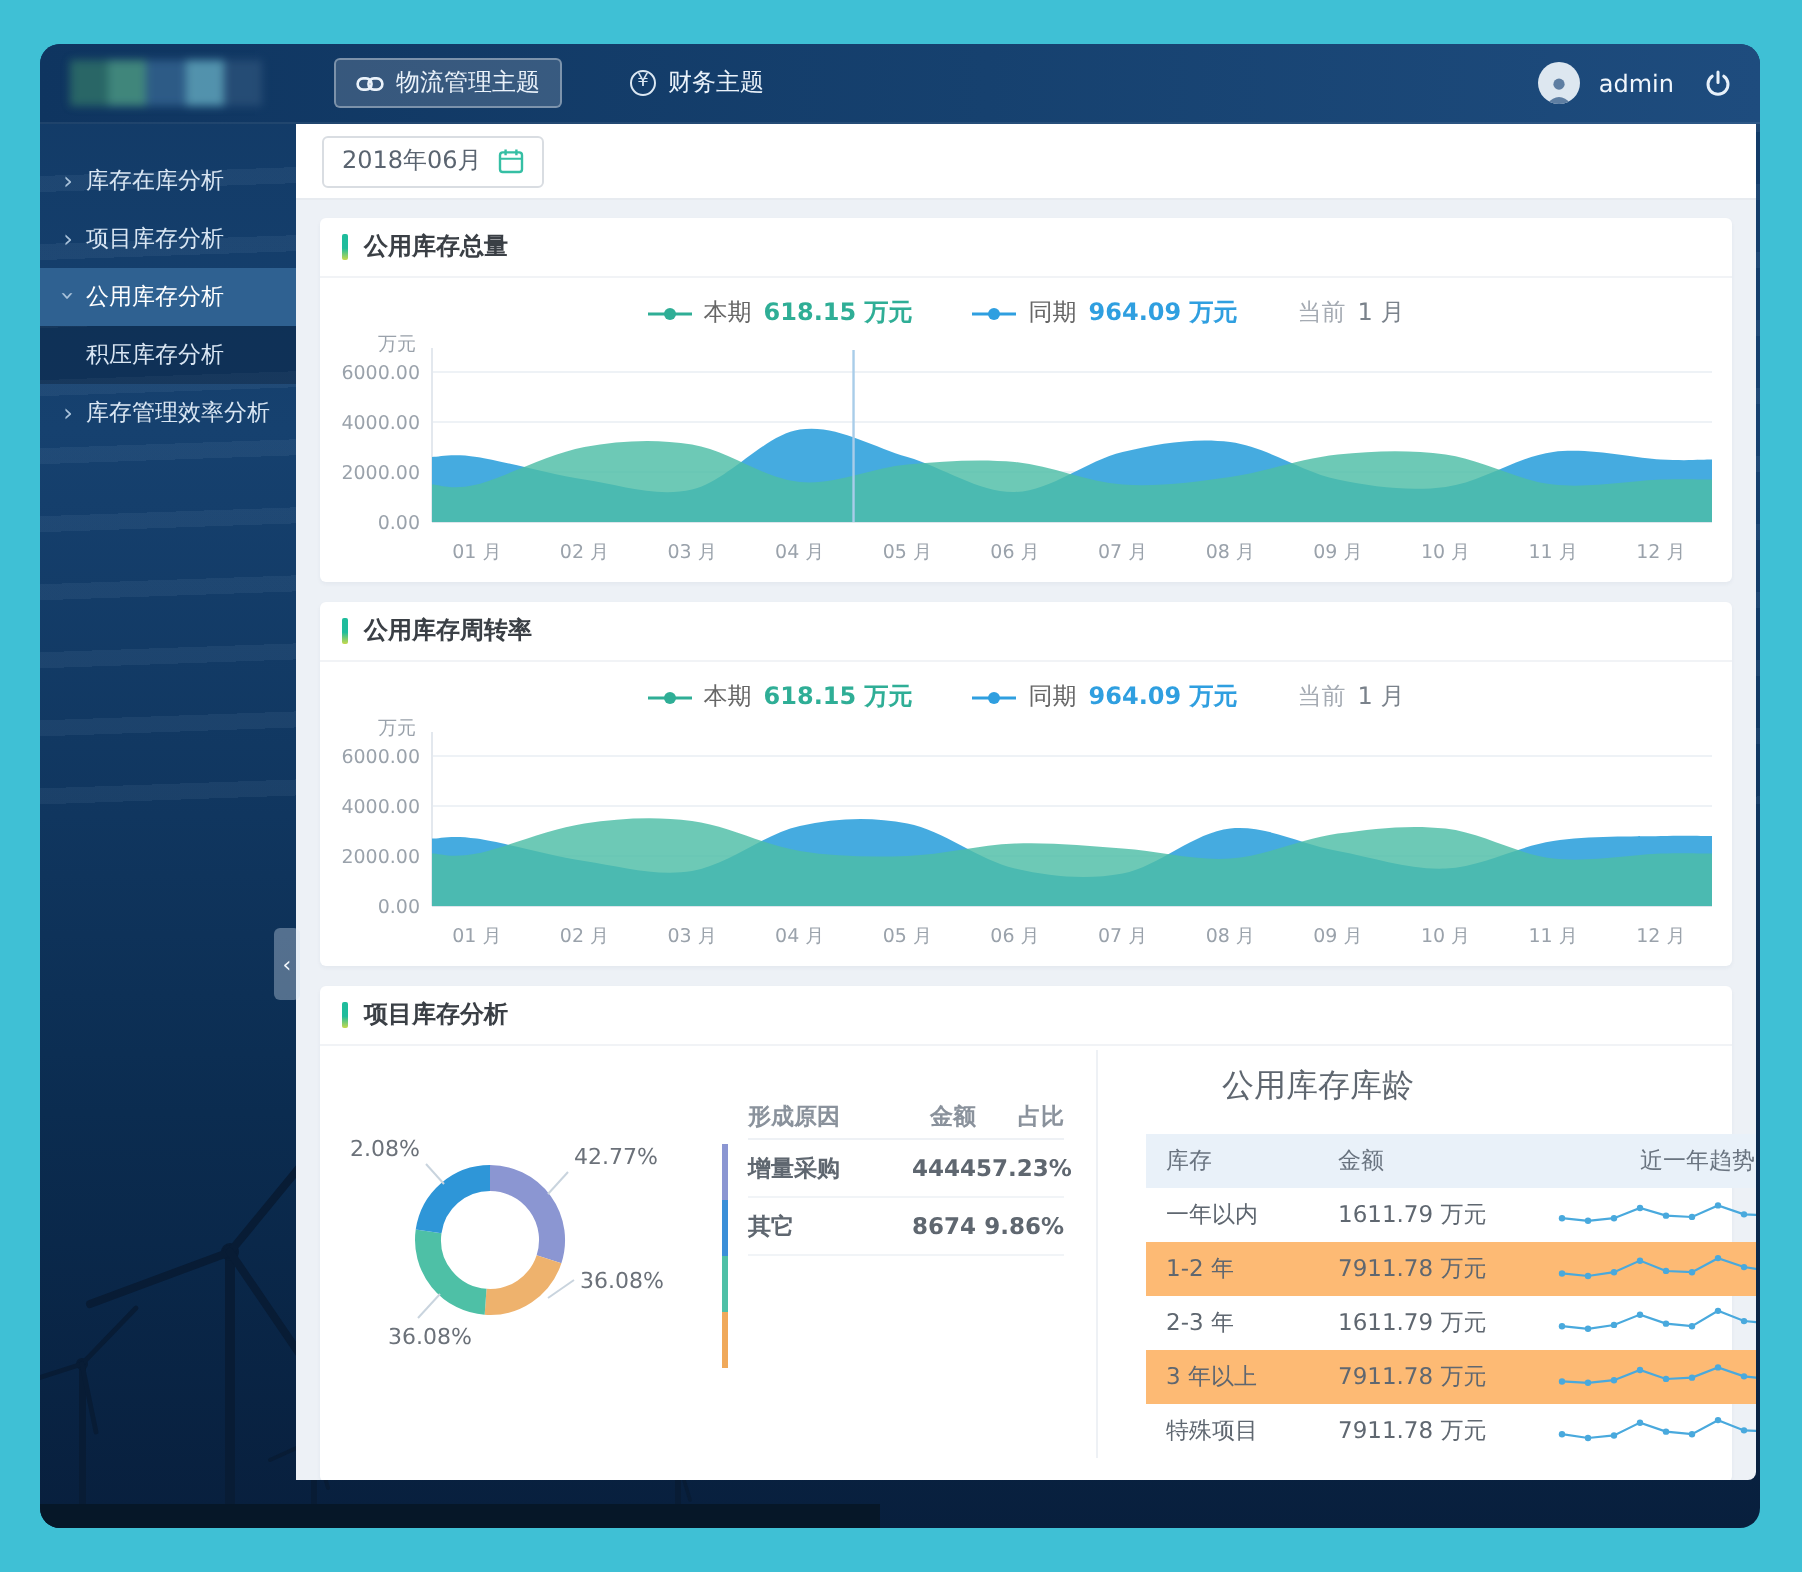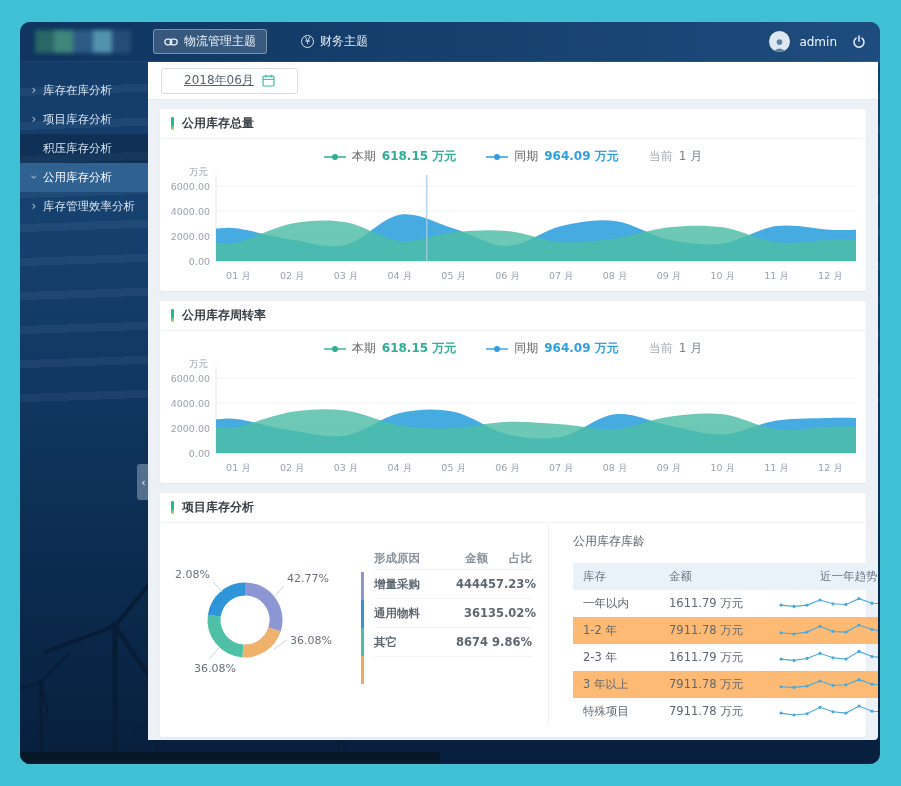--- a/index.html
+++ b/index.html
@@ -27,21 +27,21 @@
     display:flex; align-items:center;
     border-bottom:1px solid rgba(255,255,255,.07);
   }
   .logo-blur { margin-left:15px; width:96px; height:23px; display:flex; filter:blur(2px); opacity:.85; }
   .logo-blur span { flex:1; }
   .tab {
     display:flex; align-items:center; gap:6px; color:#eaf2fa; font-size:12px;
     height:25px; padding:0 10px; cursor:pointer; white-space:nowrap;
   }
   .tab.active {
-    margin-left:22px; background:rgba(255,255,255,.16);
+    margin-left:36px; background:rgba(255,255,255,.16);
     border:1px solid rgba(255,255,255,.35); border-radius:3px;
   }
   .tab.plain { margin-left:24px; }
   .yen-circle {
     width:13px; height:13px; border:1px solid #dbe7f2; border-radius:50%;
     font-size:9px; line-height:11px; text-align:center; color:#dbe7f2;
   }
   .topbar-right { margin-left:auto; margin-right:14px; display:flex; align-items:center; gap:9px; }
   .avatar { width:21px; height:21px; border-radius:50%; background:#dde7f0; display:flex; align-items:flex-end; justify-content:center; overflow:hidden; cursor:pointer; }
   .user-name { color:#f0f6fc; font-size:12px; cursor:pointer; }
@@ -67,23 +67,23 @@
     color:#f2f7fb; font-size:11px;
   }
 
   
   .content {
     position:absolute; left:128px; top:40px; width:730px; height:678px; z-index:3;
     background:#edf1f6; border-radius:0 0 4px 0; overflow:hidden;
   }
   .datebar { height:38px; background:#fff; border-bottom:1px solid #e7ebf0; display:flex; align-items:center; padding-left:13px; }
   .datebox {
-    display:flex; align-items:center; gap:8px; height:26px; padding:0 22px;
+    display:flex; align-items:center; gap:8px; height:26px; padding:0 9px;
     border:1px solid #d9dde2; border-radius:3px; background:#fff;
-    font-size:12px; color:#5a6470; cursor:pointer;text-decoration:underline;
+    font-size:12px; color:#5a6470; cursor:pointer;
   }
   .body { padding:9px 12px 12px; display:flex; flex-direction:column; gap:10px; }
 
   .card { background:#fff; border-radius:3px; box-shadow:0 1px 2px rgba(40,60,90,.05); }
   .card-head { height:30px; display:flex; align-items:center; padding-left:11px; border-bottom:1px solid #f1f3f6; }
   .accent { width:3px; height:13px; margin-right:8px; border-radius:1px;
     background:linear-gradient(180deg,#1fbc9c 0%,#1fbc9c 55%,#c8d94c 100%); }
   .card-title { font-size:12px; font-weight:bold; color:#3a3f45; }
 
   .legend { display:flex; justify-content:center; align-items:center; gap:30px; padding-top:9px; font-size:12px; height:26px; }
@@ -101,21 +101,21 @@
   .donut-zone { width:196px; position:relative; padding-top:30px; }
   .reason-zone { width:158px; margin-left:4px; margin-top:22px; position:relative; font-size:11.5px; }
   .r-row { display:grid; grid-template-columns:62px 52px 44px; align-items:center; height:29px; border-bottom:1px solid #f1f4f7;font-weight:bold; }
   .r-row.head { height:23px; color:#8a929c; border-bottom:1px solid #eef1f5; }
   .r-row div:nth-child(2), .r-row div:nth-child(3) { text-align:right; }
   .r-row .lbl { color:#5f6770; }
   .r-row .num { color:#5f6770; }
   .strip { position:absolute; left:-13px; top:25px; width:3px; display:flex; flex-direction:column; }
   .strip span { width:3px; height:28px; }
   .age-zone { flex:1; margin-left:16px; padding-left:24px; border-left:1px solid #eef1f5; padding-top:8px; }
-  .age-title { font-size:12px; color:#5f6770; margin-bottom:13px; }
+  .age-title { font-size:16px; color:#5f6770; margin-bottom:13px;margin-left:38px; }
   .age-row { display:grid; grid-template-columns:86px 108px 1fr; align-items:center; height:27px; padding:0 10px; font-size:11.5px; color:#5f6770; }
   .age-row.head { background:#e9f1f9; color:#6a7480; height:27px;font-family:Liberation Serif, serif; }
   .age-row.head div:last-child { text-align:right; }
   .age-row.alt { background:#fdba74; }
   .age-row .spark { justify-self:end; display:flex; }
   text { font-family:"DejaVu Sans","Liberation Sans",sans-serif; }
 </style>
 </head>
 <body>
 
@@ -186,26 +186,26 @@
 
   <div class="sidebar">
     <div class="side-item">
       <span class="arr">›</span>
       <span>库存在库分析</span>
     </div>
     <div class="side-item">
       <span class="arr">›</span>
       <span>项目库存分析</span>
     </div>
-    <div class="side-item sub">
-      <span>积压库存分析</span>
-    </div>
     <div class="side-item active expanded">
       <span class="arr">›</span>
       <span>公用库存分析</span>
+    </div>
+    <div class="side-item sub">
+      <span>积压库存分析</span>
     </div>
     <div class="side-item">
       <span class="arr">›</span>
       <span>库存管理效率分析</span>
     </div>
   </div>
   <div class="collapse-handle">‹</div>
 
   <div class="content">
     <div class="datebar">
@@ -371,25 +371,20 @@
               <div>金额</div>
               <div>占比</div>
             </div>
             <div id="reason-rows">
                 <div class="r-row">
                   <div class="lbl">增量采购</div>
                   <div class="num">4444</div>
                   <div class="num">57.23%</div>
                 </div>
                 <div class="r-row">
-                  <div class="lbl">通用物料</div>
-                  <div class="num">361</div>
-                  <div class="num">35.02%</div>
-                </div>
-                <div class="r-row">
                   <div class="lbl">其它</div>
                   <div class="num">8674</div>
                   <div class="num">9.86%</div>
                 </div>
               </div>
           </div>
           <div class="age-zone">
             <div class="age-title">公用库存库龄</div>
             <div class="age-row head">
               <div>库存</div>

